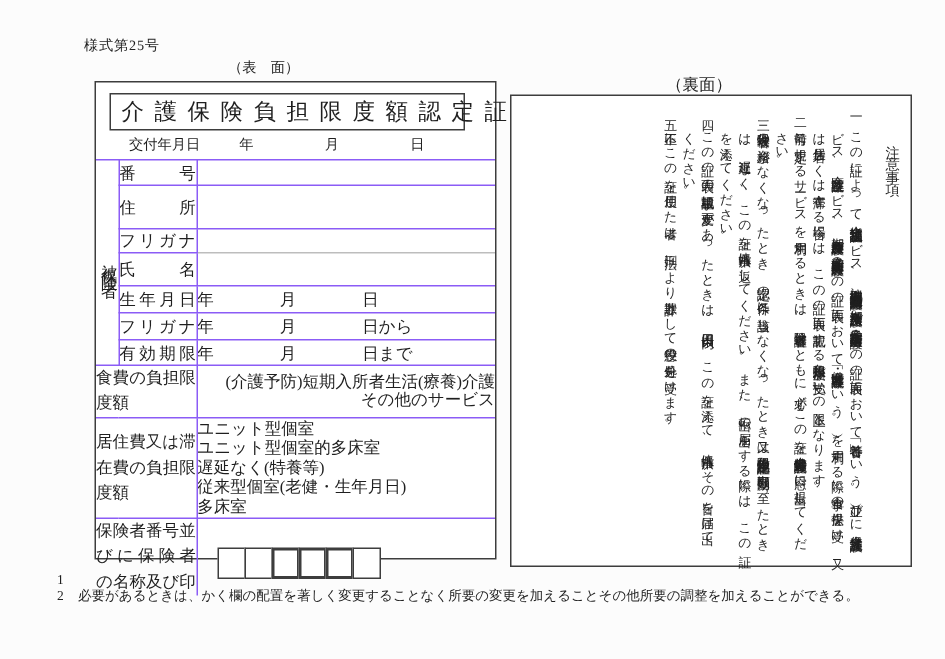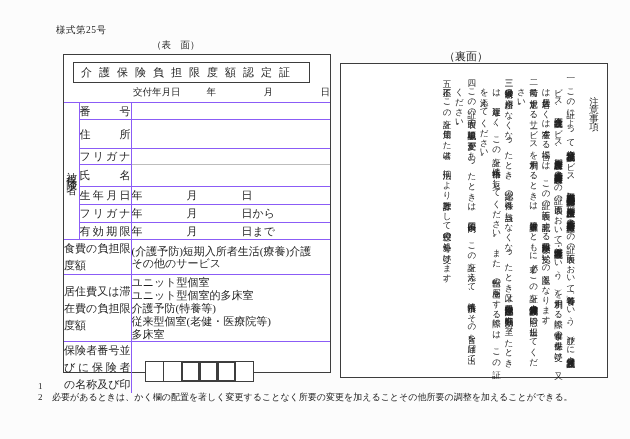--- a/index.html
+++ b/index.html
@@ -20,33 +20,32 @@
   .front-box {
     position:absolute; left:63px; top:54px;
     width:268px; height:319px;
     border:1px solid #3d3d3d;
     box-sizing:border-box;
     background:#fff;
   }
   .cert-title {
     margin:7px 20px 0 9px;
     border:1px solid #3d3d3d;
-    text-align:left;
-    font-size:11px;
+    text-align:center;
+    font-size:15px;
     letter-spacing:7px;
     padding:2px 0 2px 7px;
     white-space:nowrap;
   }
   .issue-row {
     height:19px;
     display:flex; align-items:center;
     font-size:9.5px;
     padding-left:22px;
     white-space:pre;
-    justify-content:flex-end;
   }
   .issue-value { margin-left:26px; }
 
   table.front-table { border-collapse:collapse; width:100%; table-layout:fixed; }
   .front-table td {
     border:1px solid #8b5cf6;
     padding:0; font-size:11px; vertical-align:middle;
     overflow:hidden;
     margin-left:24px;
   }
@@ -70,21 +69,21 @@
   }
   .f-value { padding-left:26px; white-space:pre; }
   .block-label {
     font-size:7.5px;
     line-height:1.55;
     text-align:justify;
     padding:0 2px;
   }
   .f-lines { padding-left:13px; }
   .f-lines .line { line-height:13px; white-space:nowrap; }
-  .meal .line { line-height:12px; }
+  .meal .line { line-height:12px;text-align:right; }
 
   .insurer-cell { vertical-align:top; }
   .boxes { padding:7px 0 0 13px; font-size:0; }
   .num-box {
     display:inline-block; box-sizing:border-box;
     width:19px; height:21px;
     border:1px solid #3d3d3d;
     margin-left:-1px;
     background:#fff;
   }
@@ -187,22 +186,22 @@
           <div class="line">(介護予防)短期入所者生活(療養)介護</div>
           <div class="line">その他のサービス</div>
         </td>
       </tr>
 
       <tr class="h67">
         <td class="block-label no-l" colspan="2">居住費又は滞在費の負担限度額</td>
         <td class="f-lines no-r">
           <div class="line">ユニット型個室</div>
           <div class="line">ユニット型個室的多床室</div>
-          <div class="line">介護予防(特養等)</div>
-          <div class="line">従来型個室(老健・医療院等)</div>
+          <div class="line">遅延なく(特養等)</div>
+          <div class="line">従来型個室(老健・生年月日)</div>
           <div class="line">多床室</div>
         </td>
       </tr>
 
       <tr class="h47 last">
         <td class="block-label no-l" colspan="2">保険者番号並びに保険者の名称及び印</td>
         <td class="insurer-cell no-r">
           <div class="boxes">
             <span class="num-box"></span><span class="num-box"></span><span class="num-box bold"></span><span class="num-box bold"></span><span class="num-box bold"></span><span class="num-box"></span>
           </div>

